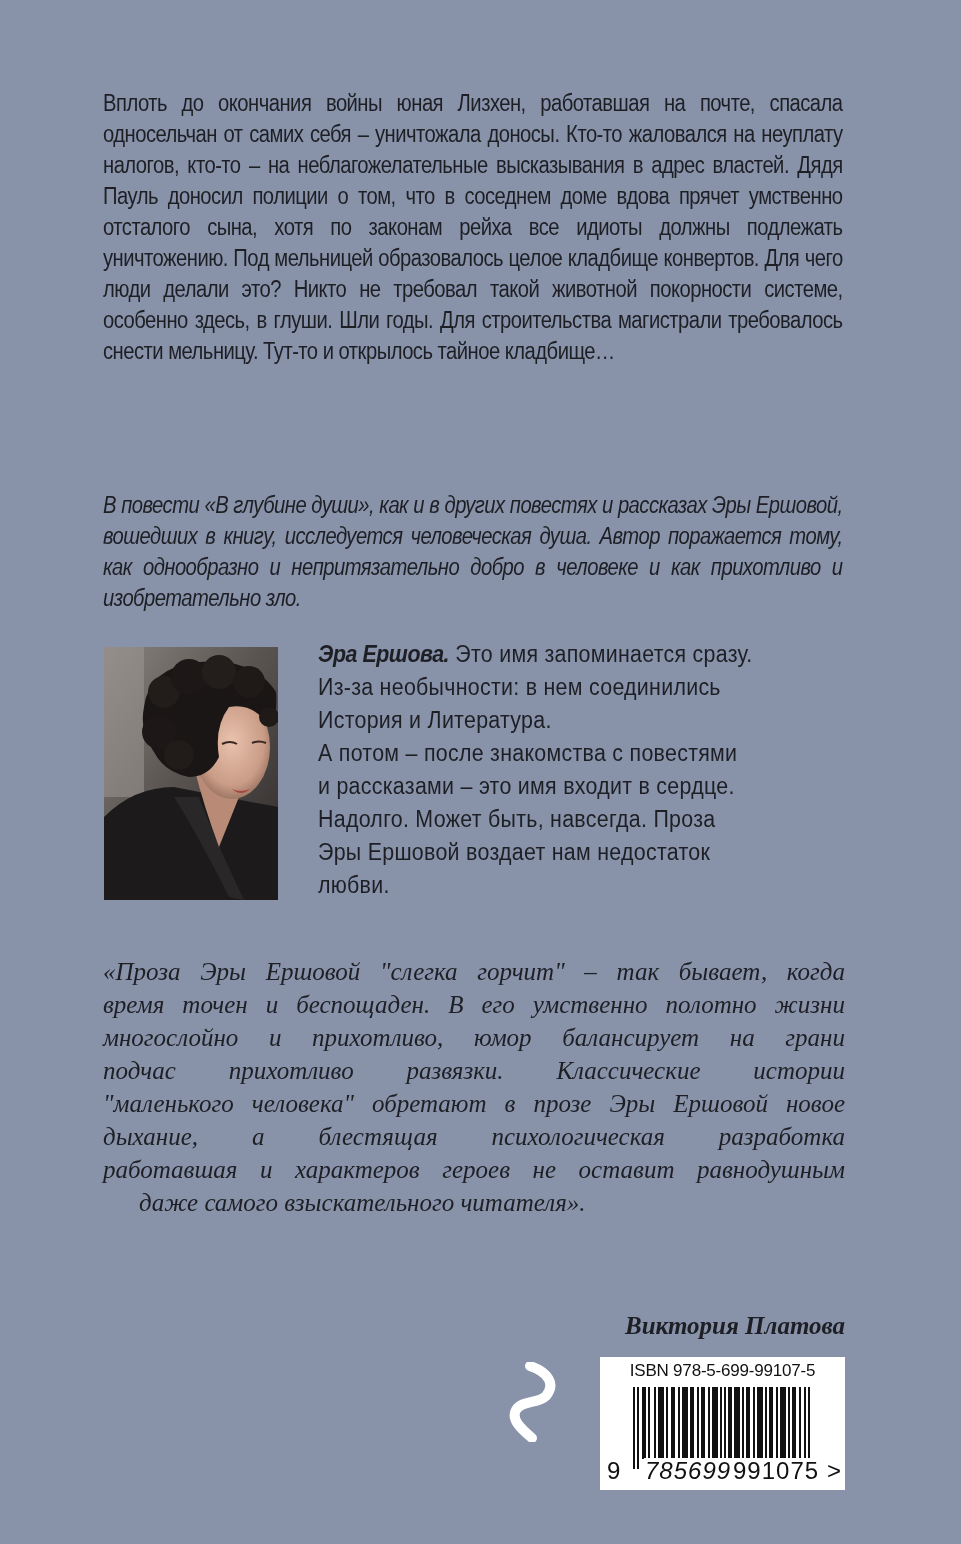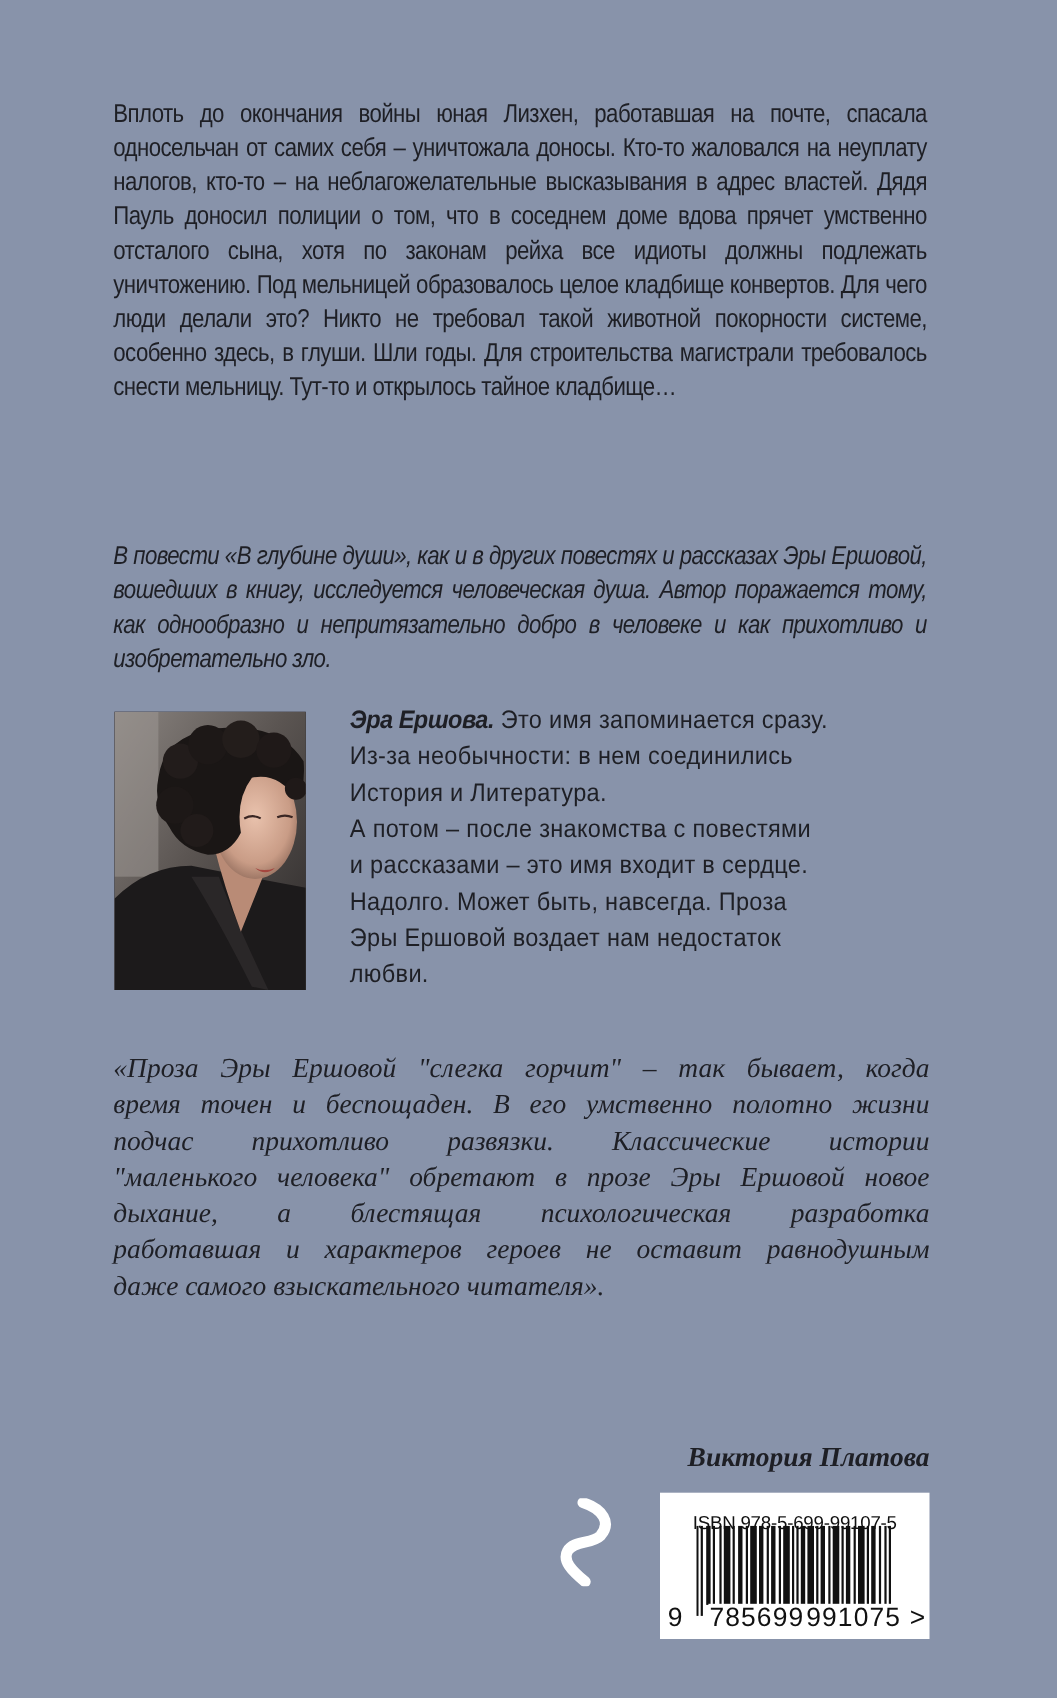--- a/index.html
+++ b/index.html
@@ -87,20 +87,21 @@
       width: 742px;
     }
     .quote .qline {
       display: block;
       text-align: justify;
       text-align-last: justify;
       white-space: nowrap;
     }
     .quote .qline.last {
       text-align-last: left;
+      margin-left: 36px;
     }
     .quote-author {
       position: absolute;
       right: 116px;
       top: 1289px;
       font-family: "Liberation Serif", serif;
       font-style: italic;
       font-weight: bold;
       font-size: 25px;
       line-height: 33px;
@@ -118,21 +119,21 @@
       left: 600px;
       top: 1357px;
       width: 245px;
       height: 133px;
       background: #ffffff;
     }
     .isbn-text {
       position: absolute;
       left: 0;
       right: 0;
-      top: 18px;
+      top: 4px;
       text-align: center;
       font-family: "Liberation Sans", sans-serif;
       font-size: 17px;
       color: #111;
       letter-spacing: -0.2px;
     }
     .bars {
       position: absolute;
       left: 33px;
       top: 30px;
@@ -216,20 +217,21 @@
   <span class="line">А потом – после знакомства с повестями</span>
   <span class="line">и рассказами – это имя входит в сердце.</span>
   <span class="line">Надолго. Может быть, навсегда. Проза</span>
   <span class="line">Эры Ершовой воздает нам недостаток</span>
   <span class="line">любви.</span>
 </div>
 
 <div class="block quote">
   <span class="qline">«Проза Эры Ершовой "слегка горчит" – так бывает, когда</span>
   <span class="qline">время точен и беспощаден. В его умственно полотно жизни</span>
+  <span class="qline">многослойно и прихотливо, юмор балансирует на грани</span>
   <span class="qline">подчас прихотливо развязки. Классические истории</span>
   <span class="qline">"маленького человека" обретают в прозе Эры Ершовой новое</span>
   <span class="qline">дыхание, а блестящая психологическая разработка</span>
   <span class="qline">работавшая и характеров героев не оставит равнодушным</span>
   <span class="qline last">даже самого взыскательного читателя».</span>
 </div>
 
 <div class="quote-author">Виктория Платова</div>
 
 <div class="logo">
@@ -271,17 +273,17 @@
       <rect x="147" y="0" width="6" height="72"></rect>
       <rect x="155" y="0" width="2" height="72"></rect>
       <rect x="159" y="0" width="4" height="72"></rect>
       <rect x="166" y="0" width="2" height="72"></rect>
       <rect x="171" y="0" width="2" height="82"></rect>
       <rect x="175" y="0" width="2" height="82"></rect>
     </g>
   </svg>
   <div class="ean-digits">
     <span style="left:0;">9</span>
-    <span style="left:38px;">785699</span>
+    <span style="left:38px;font-style:italic;">785699</span>
     <span style="left:126px;margin-top:20px;">991075</span>
     <span style="left:220px;">&gt;</span>
   </div>
 </div>
 
 </body></html>

